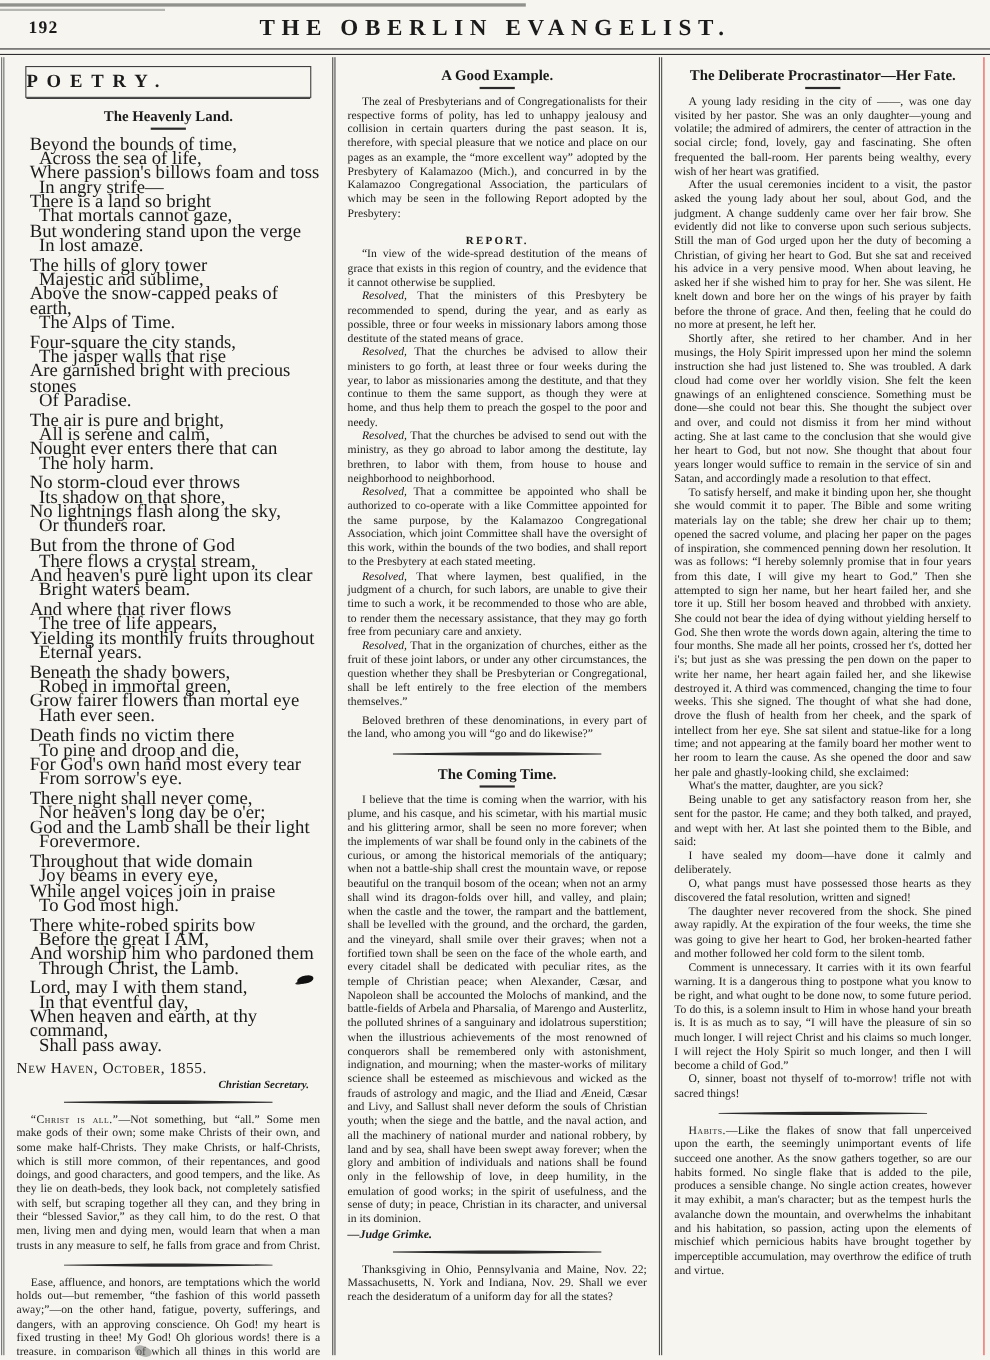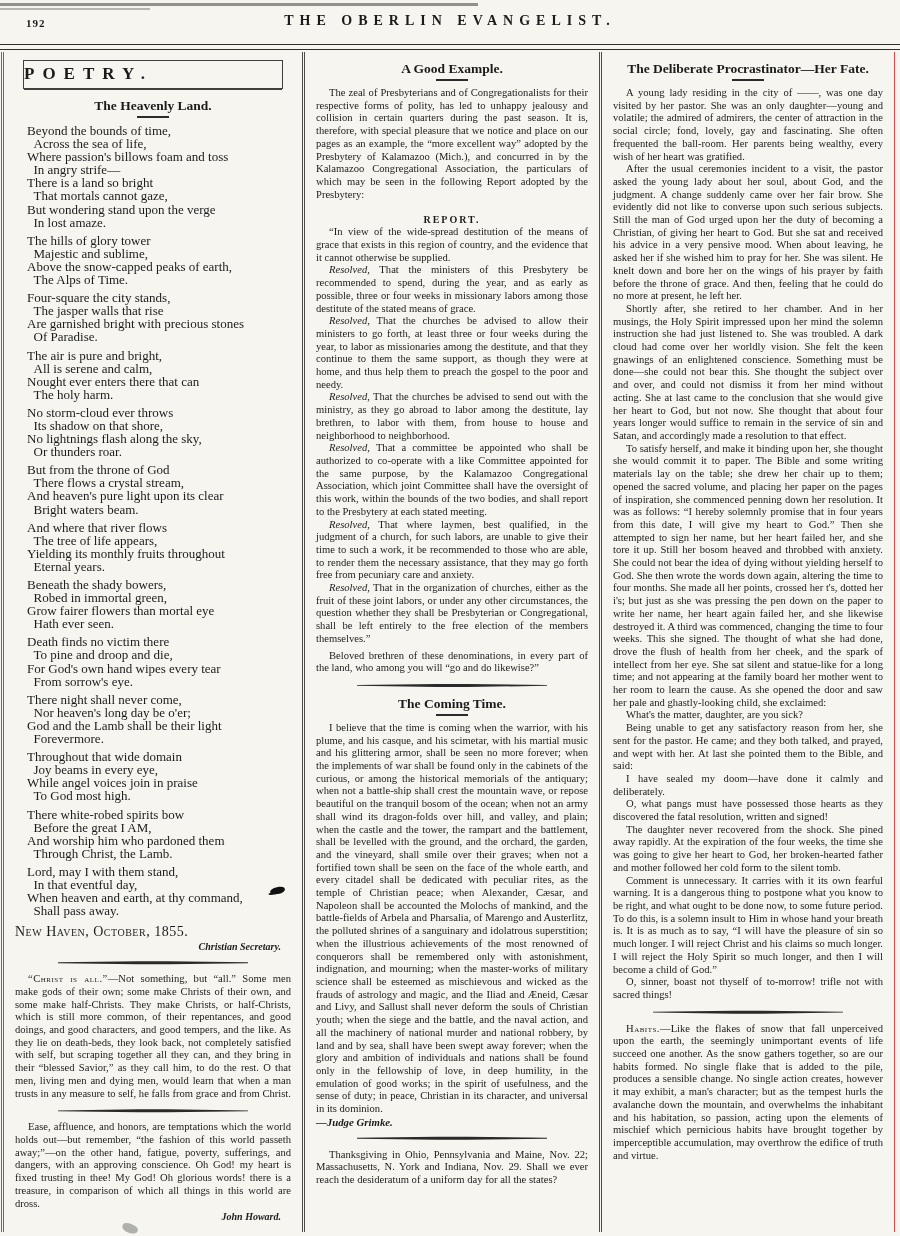--- a/index.html
+++ b/index.html
@@ -6,23 +6,23 @@
   body{
     width:900px;height:1236px;overflow:hidden;position:relative;
     background:#f6f5f0;
     color:#1b1b1b;
     font-family:"Liberation Serif","DejaVu Serif",serif;
   }
   
   header{position:relative;height:52px;}
   .top-smudge{position:absolute;top:3px;left:0;width:478px;height:3px;background:#3c3c3c;opacity:.55;}
   .top-smudge2{position:absolute;top:8px;left:0;width:150px;height:2px;background:#555;opacity:.4;}
-  .page-number{position:absolute;left:26px;top:17px;font-weight:bold;font-size:11px;letter-spacing:1px;}
+  .page-number{position:absolute;left:26px;top:17px;font-weight:bold;font-size:16px;letter-spacing:1px;}
   .masthead{position:absolute;left:0;right:0;top:13px;margin:0;text-align:center;
-    font-size:14px;font-weight:bold;letter-spacing:6px;}
+    font-size:21px;font-weight:bold;letter-spacing:6px;}
   .header-rule{position:absolute;bottom:2px;left:0;right:0;height:4px;
     border-top:1px solid #2e2e2e;border-bottom:1px solid #2e2e2e;}
   
   .columns{display:grid;grid-template-columns:301px 297px 296px;height:1180px;margin:0 2px 0 1px;}
   .col{padding:2px 11px 0 11px;overflow:hidden;}
   .col-left{border-left:3px double #6d6d6d;}
   .col-mid,.col-right{border-left:3px double #4c4c4c;}
   .col-right{border-right:1px solid #ef4444;}
   
   .para{margin:0;text-indent:13px;text-align:justify;font-size:10.6px;line-height:12.7px;}
@@ -31,21 +31,21 @@
   .title-rule{width:32px;height:2px;margin:1px auto 6px;background:#2b2b2b;}
   .divider{width:190px;height:5px;margin:8px auto;background:#2a2a2a;
     clip-path:polygon(0 42%,42% 20%,58% 20%,100% 42%,100% 58%,58% 80%,42% 80%,0 58%);}
   .lead-italic{font-style:italic;}
   .lead-caps{font-variant:small-caps;letter-spacing:.5px;}
   .attr-right{text-align:right;font-style:italic;font-weight:bold;font-size:10px;padding-right:10px;margin-top:1px;}
   .attr-left{font-style:italic;font-weight:bold;font-size:10.8px;margin:0;}
   
   .poetry-box{border:1px solid #3f3f3f;box-shadow:0 2px 0 -1px #3f3f3f;margin:6px 8px 9px;padding:3px 0 4px;}
   .poetry-title{font-size:17px;letter-spacing:8px;font-weight:600;}
-  .stanza{white-space:pre-wrap;font-size:13px;line-height:13.1px;margin:0 0 5px 12px;}
+  .stanza{white-space:pre-wrap;font-size:17px;line-height:13.1px;margin:0 0 5px 12px;}
   .dateline{font-variant:small-caps;font-size:14px;letter-spacing:.5px;}
   .report-heading{text-align:center;font-size:10px;letter-spacing:2px;margin:13px 0 1px;font-weight:600;}
   
   .ink-blot{position:absolute;left:270px;top:887px;width:15px;height:7px;background:#111;
     border-radius:60% 40% 55% 45%;transform:rotate(-8deg);box-shadow:-4px 2px 0 -2px #222;}
   .smudge{position:absolute;left:122px;top:1224px;width:16px;height:9px;background:#777;opacity:.55;
     border-radius:50% 40% 60% 50%;transform:rotate(24deg);}
 </style>
 </head>
 <body>
@@ -99,21 +99,21 @@
         <div class="stanza">And where that river flows
   The tree of life appears,
 Yielding its monthly fruits throughout
   Eternal years.</div>
         <div class="stanza">Beneath the shady bowers,
   Robed in immortal green,
 Grow fairer flowers than mortal eye
   Hath ever seen.</div>
         <div class="stanza">Death finds no victim there
   To pine and droop and die,
-For God's own hand wipes every tear
+For God's own hand most every tear
   From sorrow's eye.</div>
         <div class="stanza">There night shall never come,
   Nor heaven's long day be o'er;
 God and the Lamb shall be their light
   Forevermore.</div>
         <div class="stanza">Throughout that wide domain
   Joy beams in every eye,
 While angel voices join in praise
   To God most high.</div>
         <div class="stanza">There white-robed spirits bow

